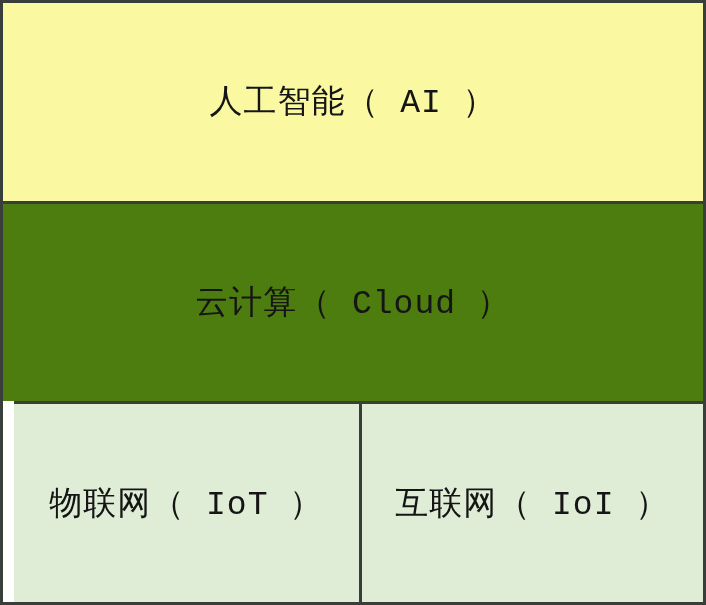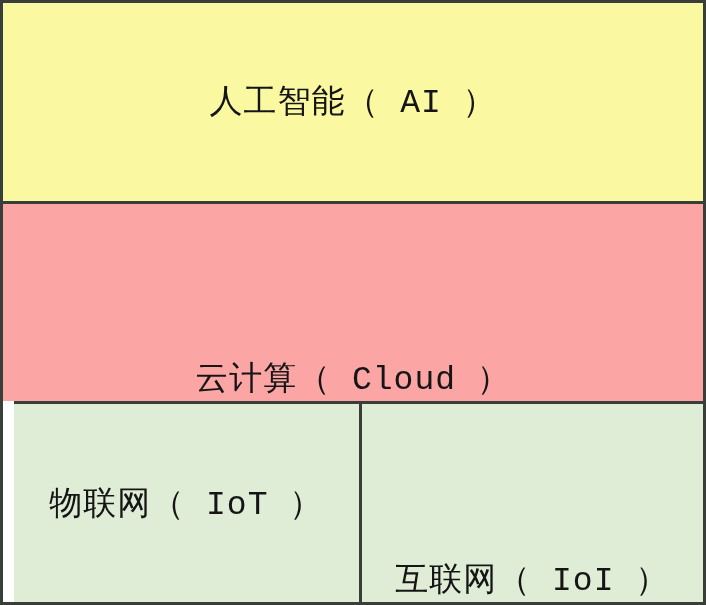--- a/index.html
+++ b/index.html
@@ -49,26 +49,26 @@
 </head>
 <body>
 
 <div class="stack" style="border-color: rgb(58, 62, 59); color: rgb(21, 21, 21);">
 
   <div class="layer" style="background-color: rgb(251, 248, 162);">
     <span class="layer-label">人工智能（ AI ）</span>
   </div>
 
 
-  <div class="layer" style="background-color: #fca5a5; border-color: rgb(58, 62, 59); align-items: flex-end;">
+  <div class="layer" style="background-color: #4d7c0f; border-color: rgb(58, 62, 59);">
     <span class="layer-label">云计算（ Cloud ）</span>
   </div>
 
   <div class="layer split" style="background-color: rgb(223, 236, 214); border-color: rgb(58, 62, 59);">
     <div class="cell">
       <span class="layer-label">物联网（ IoT ）</span>
     </div>
-    <div class="cell" style="border-color: rgb(58, 62, 59); align-items: flex-end;">
+    <div class="cell" style="border-color: rgb(58, 62, 59);">
       <span class="layer-label">互联网（ IoI ）</span>
     </div>
   </div>
 
 </div>
 
 </body></html>

